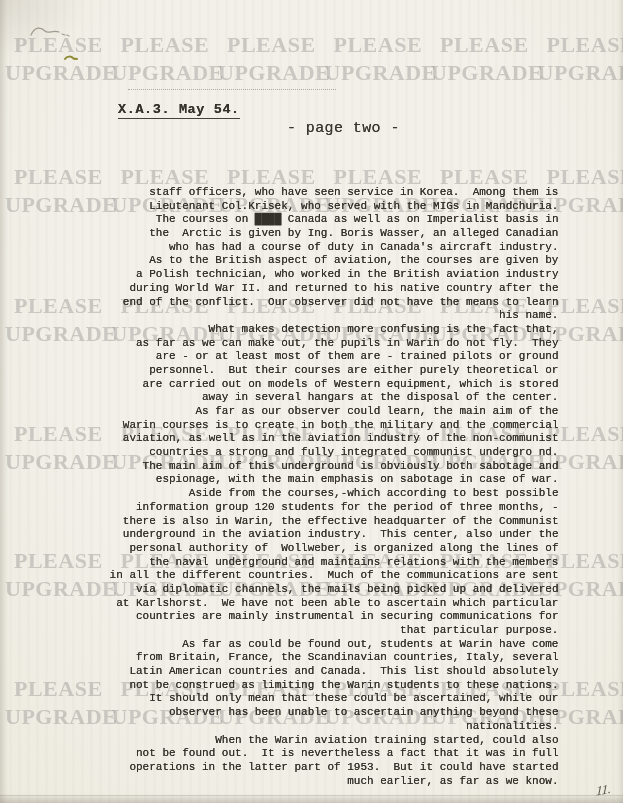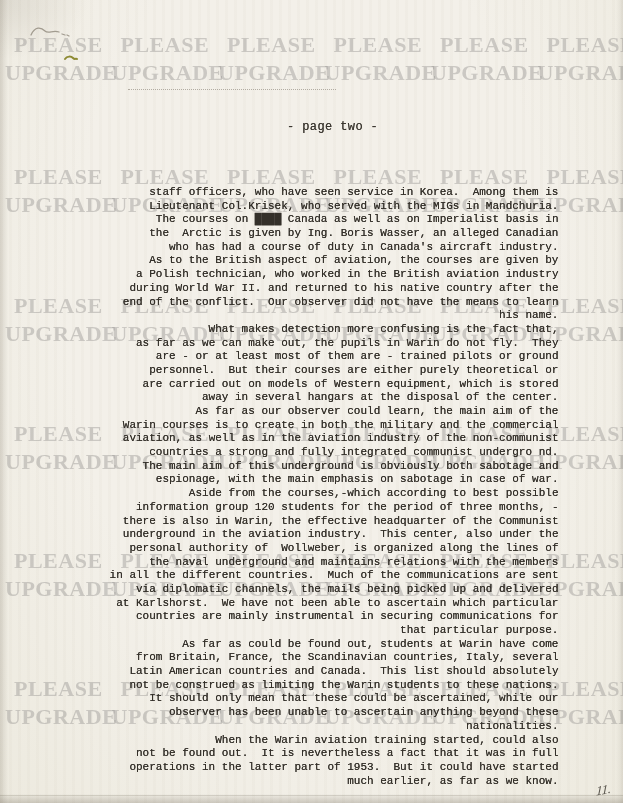--- a/index.html
+++ b/index.html
@@ -22,21 +22,21 @@
   .wm-row span { display:inline-block; width:106.5px; }
   
   .doc-title {
     position:absolute; left:118px; top:102px;
     font-size:13.5px; font-weight:700; letter-spacing:0.6px;
     color:#36322b; border-bottom:1.4px solid #45413a; padding-bottom:1px;
     text-shadow:0 0 0.5px rgba(46,42,36,0.85);
   }
   .doc-pagelabel {
     position:absolute; left:287px; top:120px;
-    font-size:12px; color:#3a362f; letter-spacing:0.4px;
+    font-size:15px; color:#3a362f; letter-spacing:0.4px;
     text-shadow:0 0 0.5px rgba(46,42,36,0.8);
     font-family:Liberation Mono, monospace;
   }
   .doc-body {
     position:absolute; left:103px; top:186px;
     font-size:11px; line-height:13.7px; white-space:pre;
     color:#34302a; text-shadow:0 0 0.5px rgba(46,42,36,0.9);
   }
   .doc-body .tline { height:13.7px;text-align:right; }
   .hand-pagenum {
@@ -89,19 +89,20 @@
   <svg class="olive-mark" width="16" height="10" viewBox="0 0 16 10">
     <path d="M2,6 C4,3 8,3 10,5 C12,7 13,5 14,6" stroke="#8d8a33" stroke-width="2" fill="none" stroke-linecap="round"></path>
   </svg>
   <div class="dot-artifact"></div>
   <div class="edge-left"></div>
   <div class="edge-right"></div>
   <div class="edge-bottom"></div>
   <div class="edge-bottom-line"></div>
   <div class="corner-tl"></div>
 
+  <div class="doc-title">X.A.3. May 54.</div>
   <div class="doc-pagelabel">- page two -</div>
 
   <div class="doc-body"><div class="tline">staff officers, who have seen service in Korea.  Among them is</div><div class="tline">Lieutenant Col.Krisek, who served with the MIGs in Mandchuria.</div><div class="tline">The courses on ████ Canada as well as on Imperialist basis in</div><div class="tline">the  Arctic is given by Ing. Boris Wasser, an alleged Canadian</div><div class="tline">who has had a course of duty in Canada's aircraft industry.</div><div class="tline">As to the British aspect of aviation, the courses are given by</div><div class="tline">a Polish technician, who worked in the British aviation industry</div><div class="tline">during World War II. and returned to his native country after the</div><div class="tline">end of the conflict.  Our observer did not have the means to learn</div><div class="tline">his name.</div><div class="tline">            What makes detection more confusing is the fact that,</div><div class="tline">as far as we can make out, the pupils in Warin do not fly.  They</div><div class="tline">are - or at least most of them are - trained pilots or ground</div><div class="tline">personnel.  But their courses are either purely theoretical or</div><div class="tline">are carried out on models of Western equipment, which is stored</div><div class="tline">away in several hangars at the disposal of the center.</div><div class="tline">            As far as our observer could learn, the main aim of the</div><div class="tline">Warin courses is to create in both the military and the commercial</div><div class="tline">aviation, as well as in the aviation industry of the non-communist</div><div class="tline">countries a strong and fully integrated communist undergro nd.</div><div class="tline">The main aim of this underground is obviously both sabotage and</div><div class="tline">espionage, with the main emphasis on sabotage in case of war.</div><div class="tline">            Aside from the courses,-which according to best possible</div><div class="tline">information group 120 students for the period of three months, -</div><div class="tline">there is also in Warin, the effective headquarter of the Communist</div><div class="tline">underground in the aviation industry.  This center, also under the</div><div class="tline">personal authority of  Wollweber, is organized along the lines of</div><div class="tline">the naval underground and maintains relations with the members</div><div class="tline">in all the different countries.  Much of the communications are sent</div><div class="tline">via diplomatic channels, the mails being picked up and delivered</div><div class="tline">at Karlshorst.  We have not been able to ascertain which particular</div><div class="tline">countries are mainly instrumental in securing communications for</div><div class="tline">that particular purpose.</div><div class="tline">            As far as could be found out, students at Warin have come</div><div class="tline">from Britain, France, the Scandinavian countries, Italy, several</div><div class="tline">Latin American countries and Canada.  This list should absolutely</div><div class="tline">not be construed as limiting the Warin students to these nations.</div><div class="tline">It should only mean that these could be ascertained, while our</div><div class="tline">observer has been unable to ascertain anything beyond these</div><div class="tline">nationalities.</div><div class="tline">            When the Warin aviation training started, could also</div><div class="tline">not be found out.  It is nevertheless a fact that it was in full</div><div class="tline">operations in the latter part of 1953.  But it could have started</div><div class="tline">much earlier, as far as we know.</div></div>
 
   <div class="hand-pagenum">11.</div>
 
 </div>
 
 </body></html>

